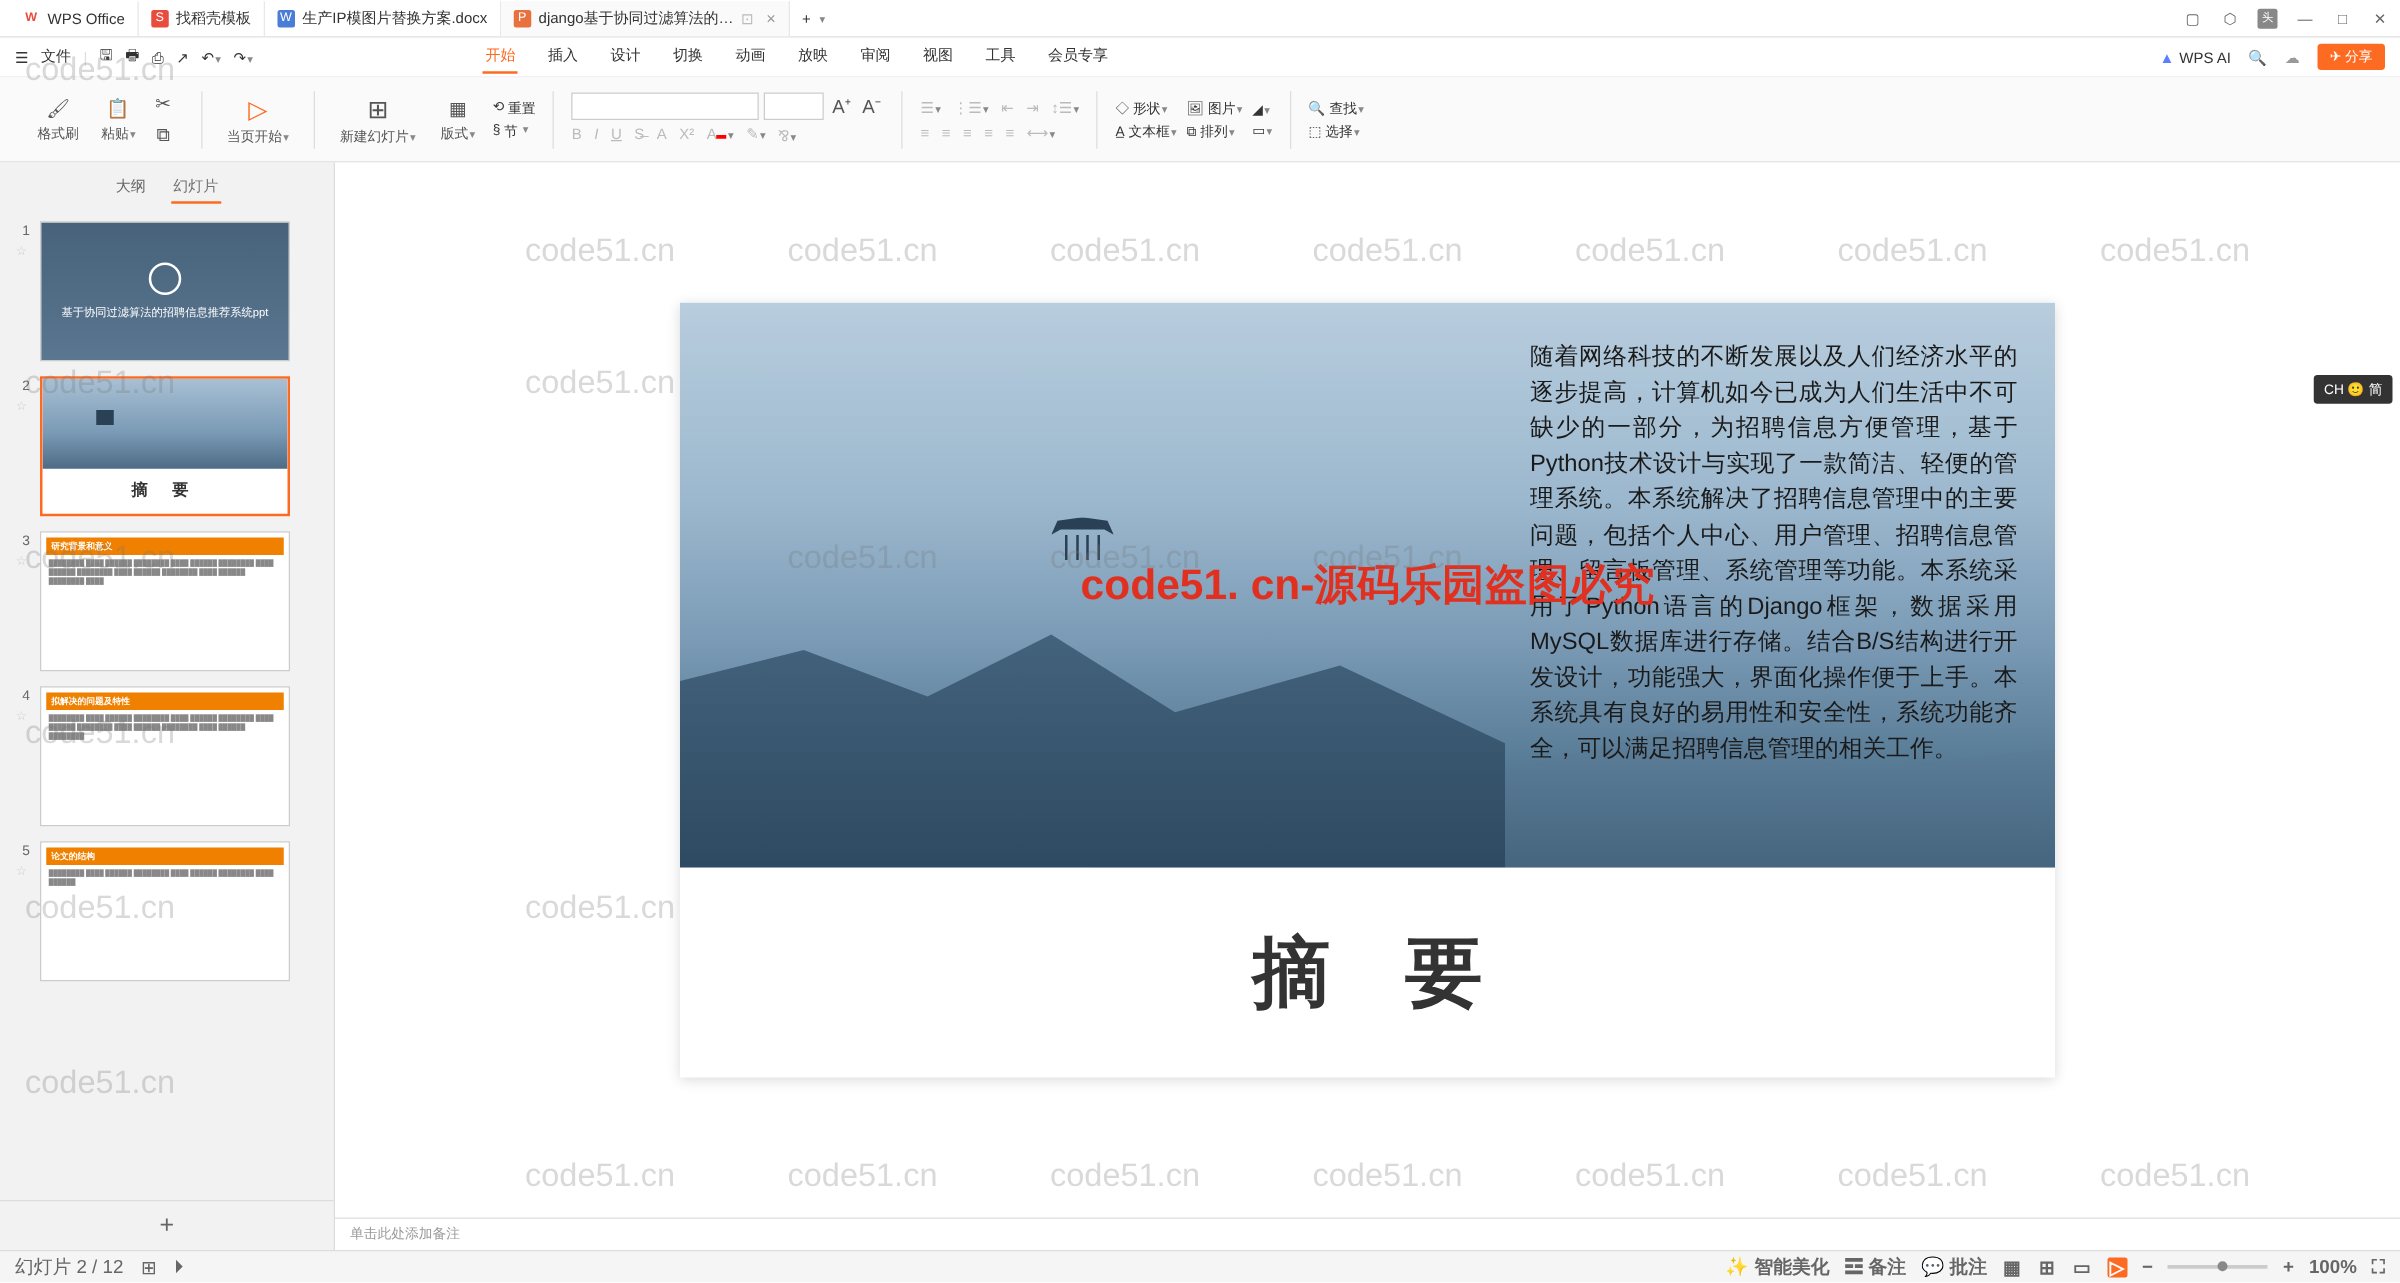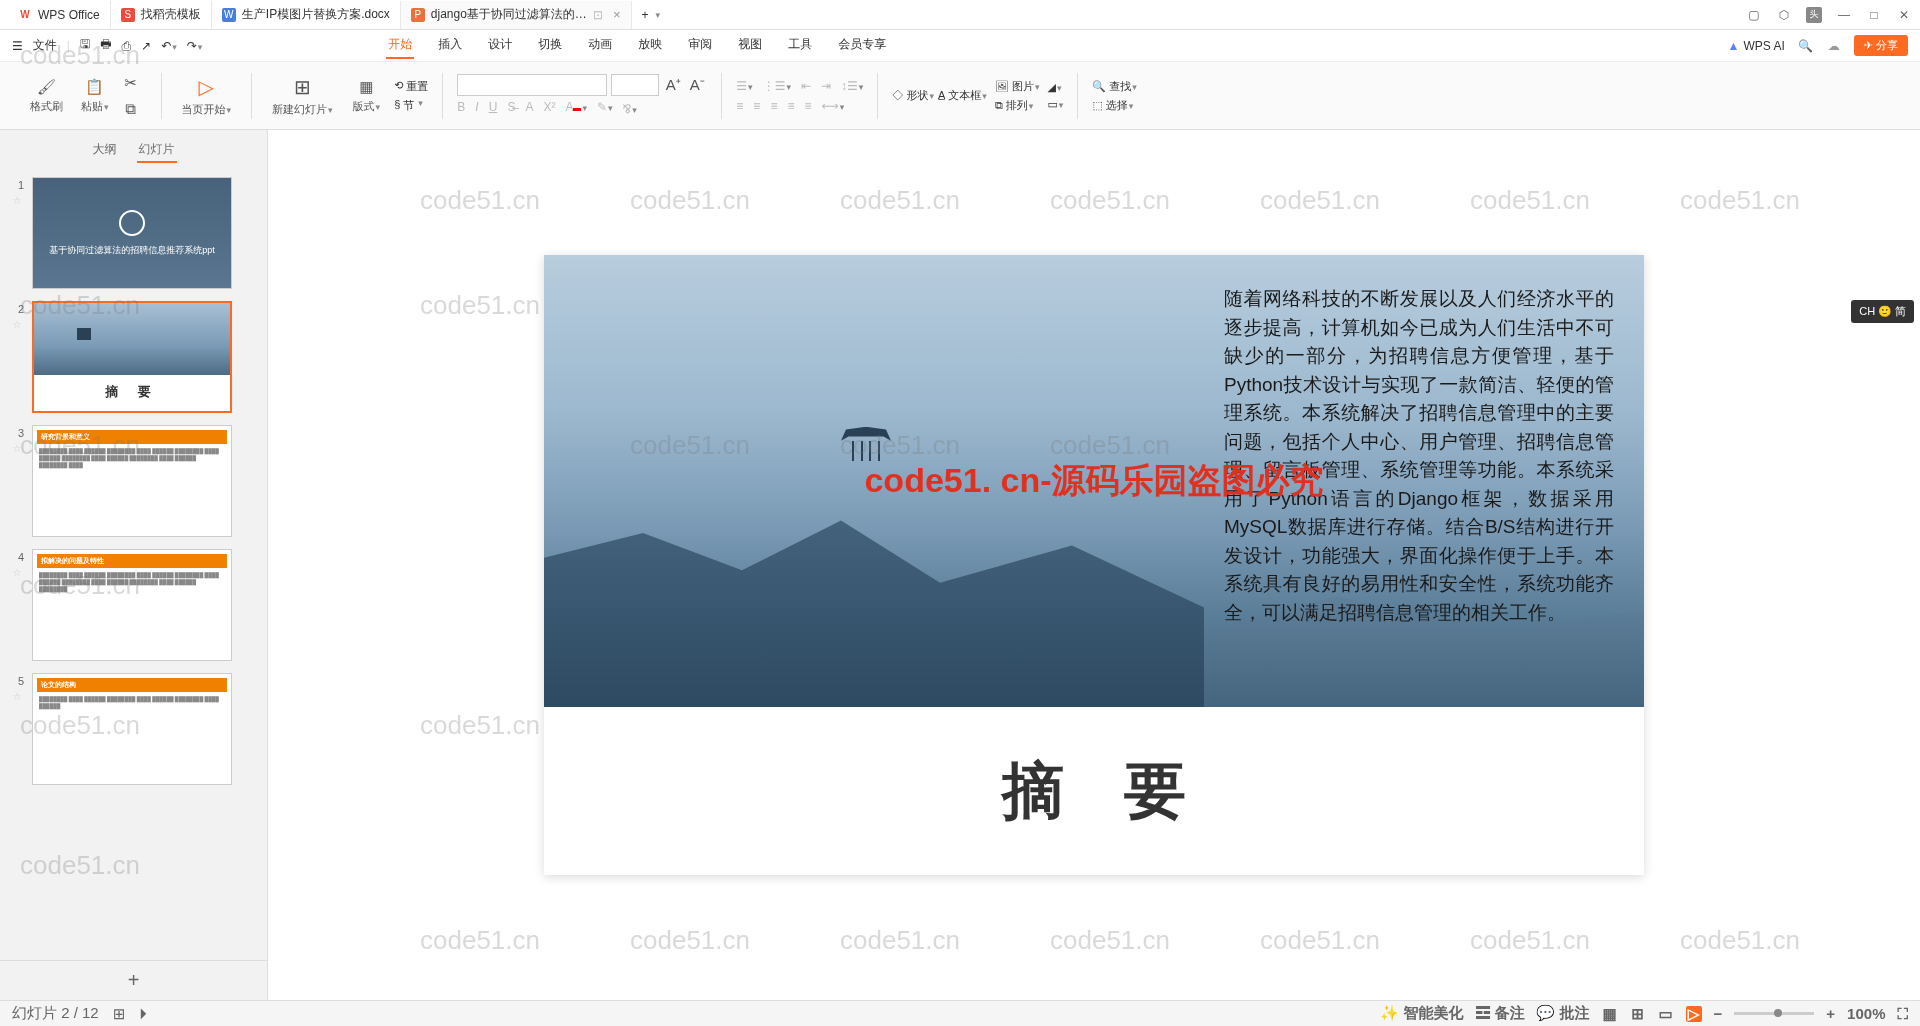--- a/index.html
+++ b/index.html
@@ -216,21 +216,21 @@
     <div style="display:flex;gap:10px">
       <span>≡</span>
       <span>≡</span>
       <span>≡</span>
       <span>≡</span>
       <span>≡</span>
       <span>⟷<span class="dd">▾</span></span>
     </div>
   </div>
   <div class="sep"></div>
-  <div style="display:flex;flex-direction:row;gap:4px">
+  <div style="display:flex;flex-direction:column;gap:4px">
     <span style="font-size:11px">◇ <span>形状</span><span class="dd">▾</span></span>
     <span style="font-size:11px">A̲ <span>文本框</span><span class="dd">▾</span></span>
   </div>
   <div style="display:flex;flex-direction:column;gap:4px">
     <span style="font-size:11px">🖼 <span>图片</span><span class="dd">▾</span></span>
     <span style="font-size:11px">⧉ <span>排列</span><span class="dd">▾</span></span>
   </div>
   <div style="display:flex;flex-direction:column;gap:4px">
     <span style="font-size:11px">◢<span class="dd">▾</span></span>
     <span style="font-size:11px">▭<span class="dd">▾</span></span>
@@ -319,20 +319,21 @@
                 <div class="pav-col"></div>
                 <div class="pav-col"></div>
               </div>
           </div>
           <div class="slide-text">随着网络科技的不断发展以及人们经济水平的逐步提高，计算机如今已成为人们生活中不可缺少的一部分，为招聘信息方便管理，基于Python技术设计与实现了一款简洁、轻便的管理系统。本系统解决了招聘信息管理中的主要问题，包括个人中心、用户管理、招聘信息管理、留言板管理、系统管理等功能。本系统采用了Python语言的Django框架，数据采用MySQL数据库进行存储。结合B/S结构进行开发设计，功能强大，界面化操作便于上手。本系统具有良好的易用性和安全性，系统功能齐全，可以满足招聘信息管理的相关工作。</div>
           <div class="watermark-red">code51. cn-源码乐园盗图必究</div>
         </div>
         <div class="slide-title">摘要</div>
       </div>
     </div>
+    <div class="notes"><span style="color:#999">单击此处添加备注</span></div>
   </div>
 </div>
 
 <div class="ime-float">CH 🙂 简</div>
 
 <div class="statusbar">
   <span>幻灯片 2 / 12</span>
   <span>⊞</span>
   <span>⏵</span>
   <div class="statusbar-right">

